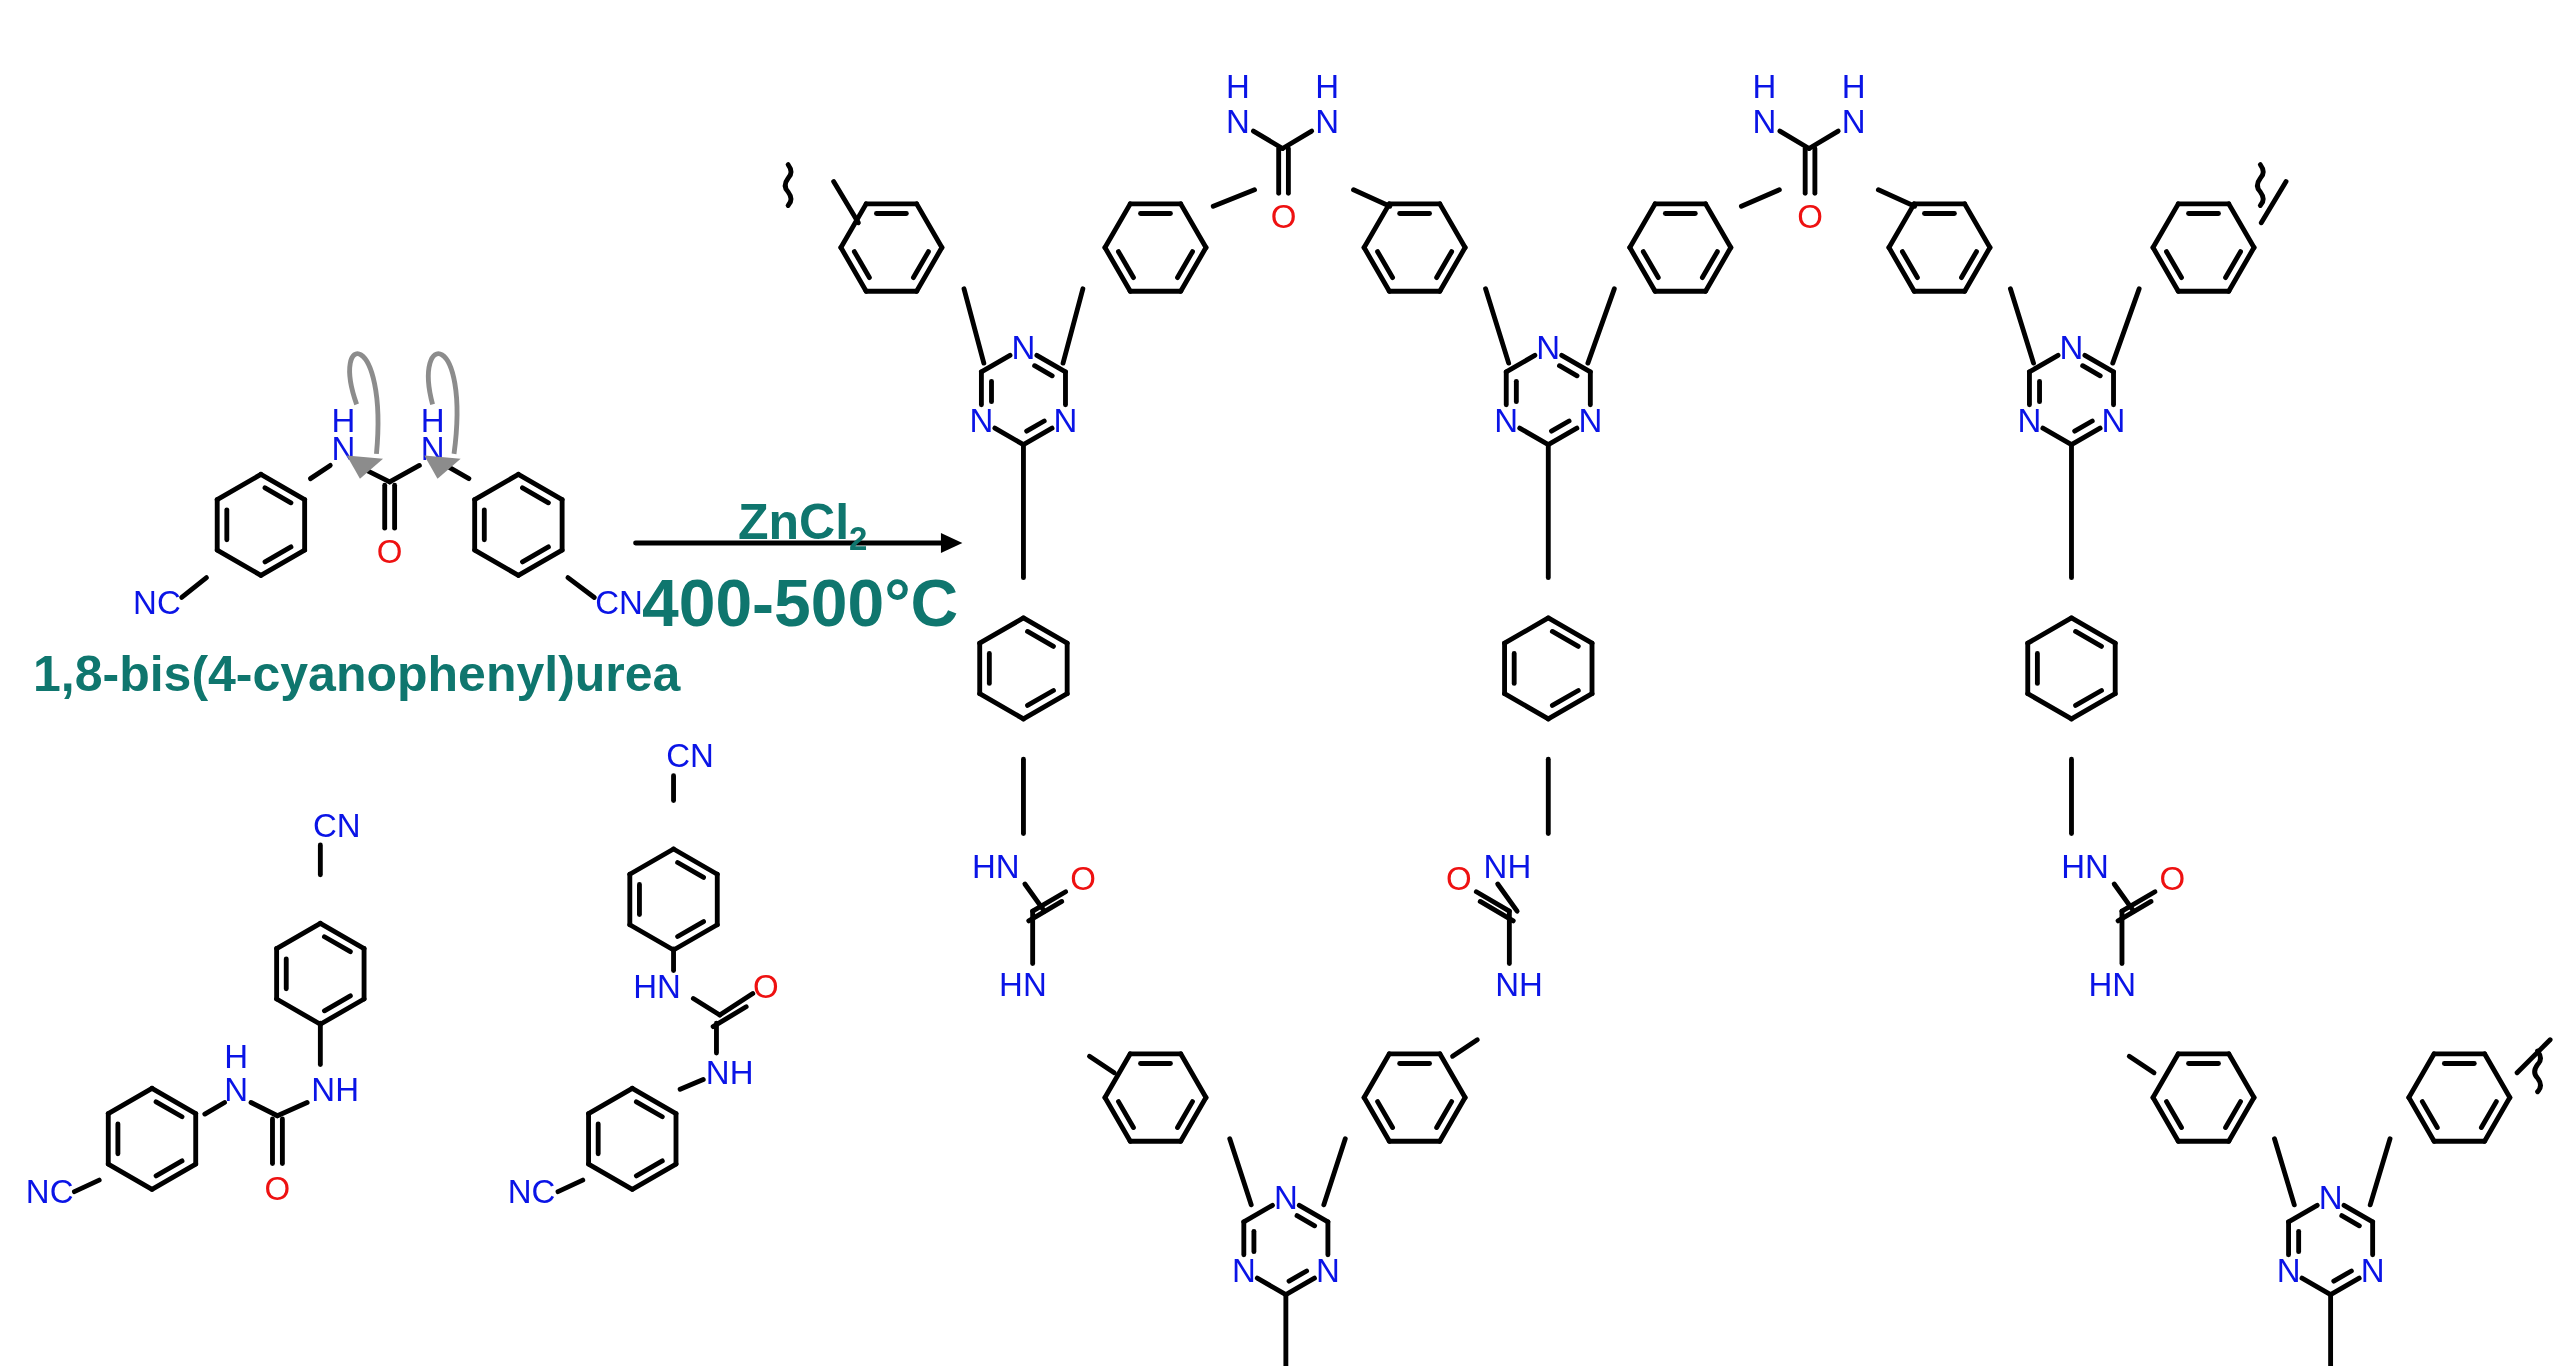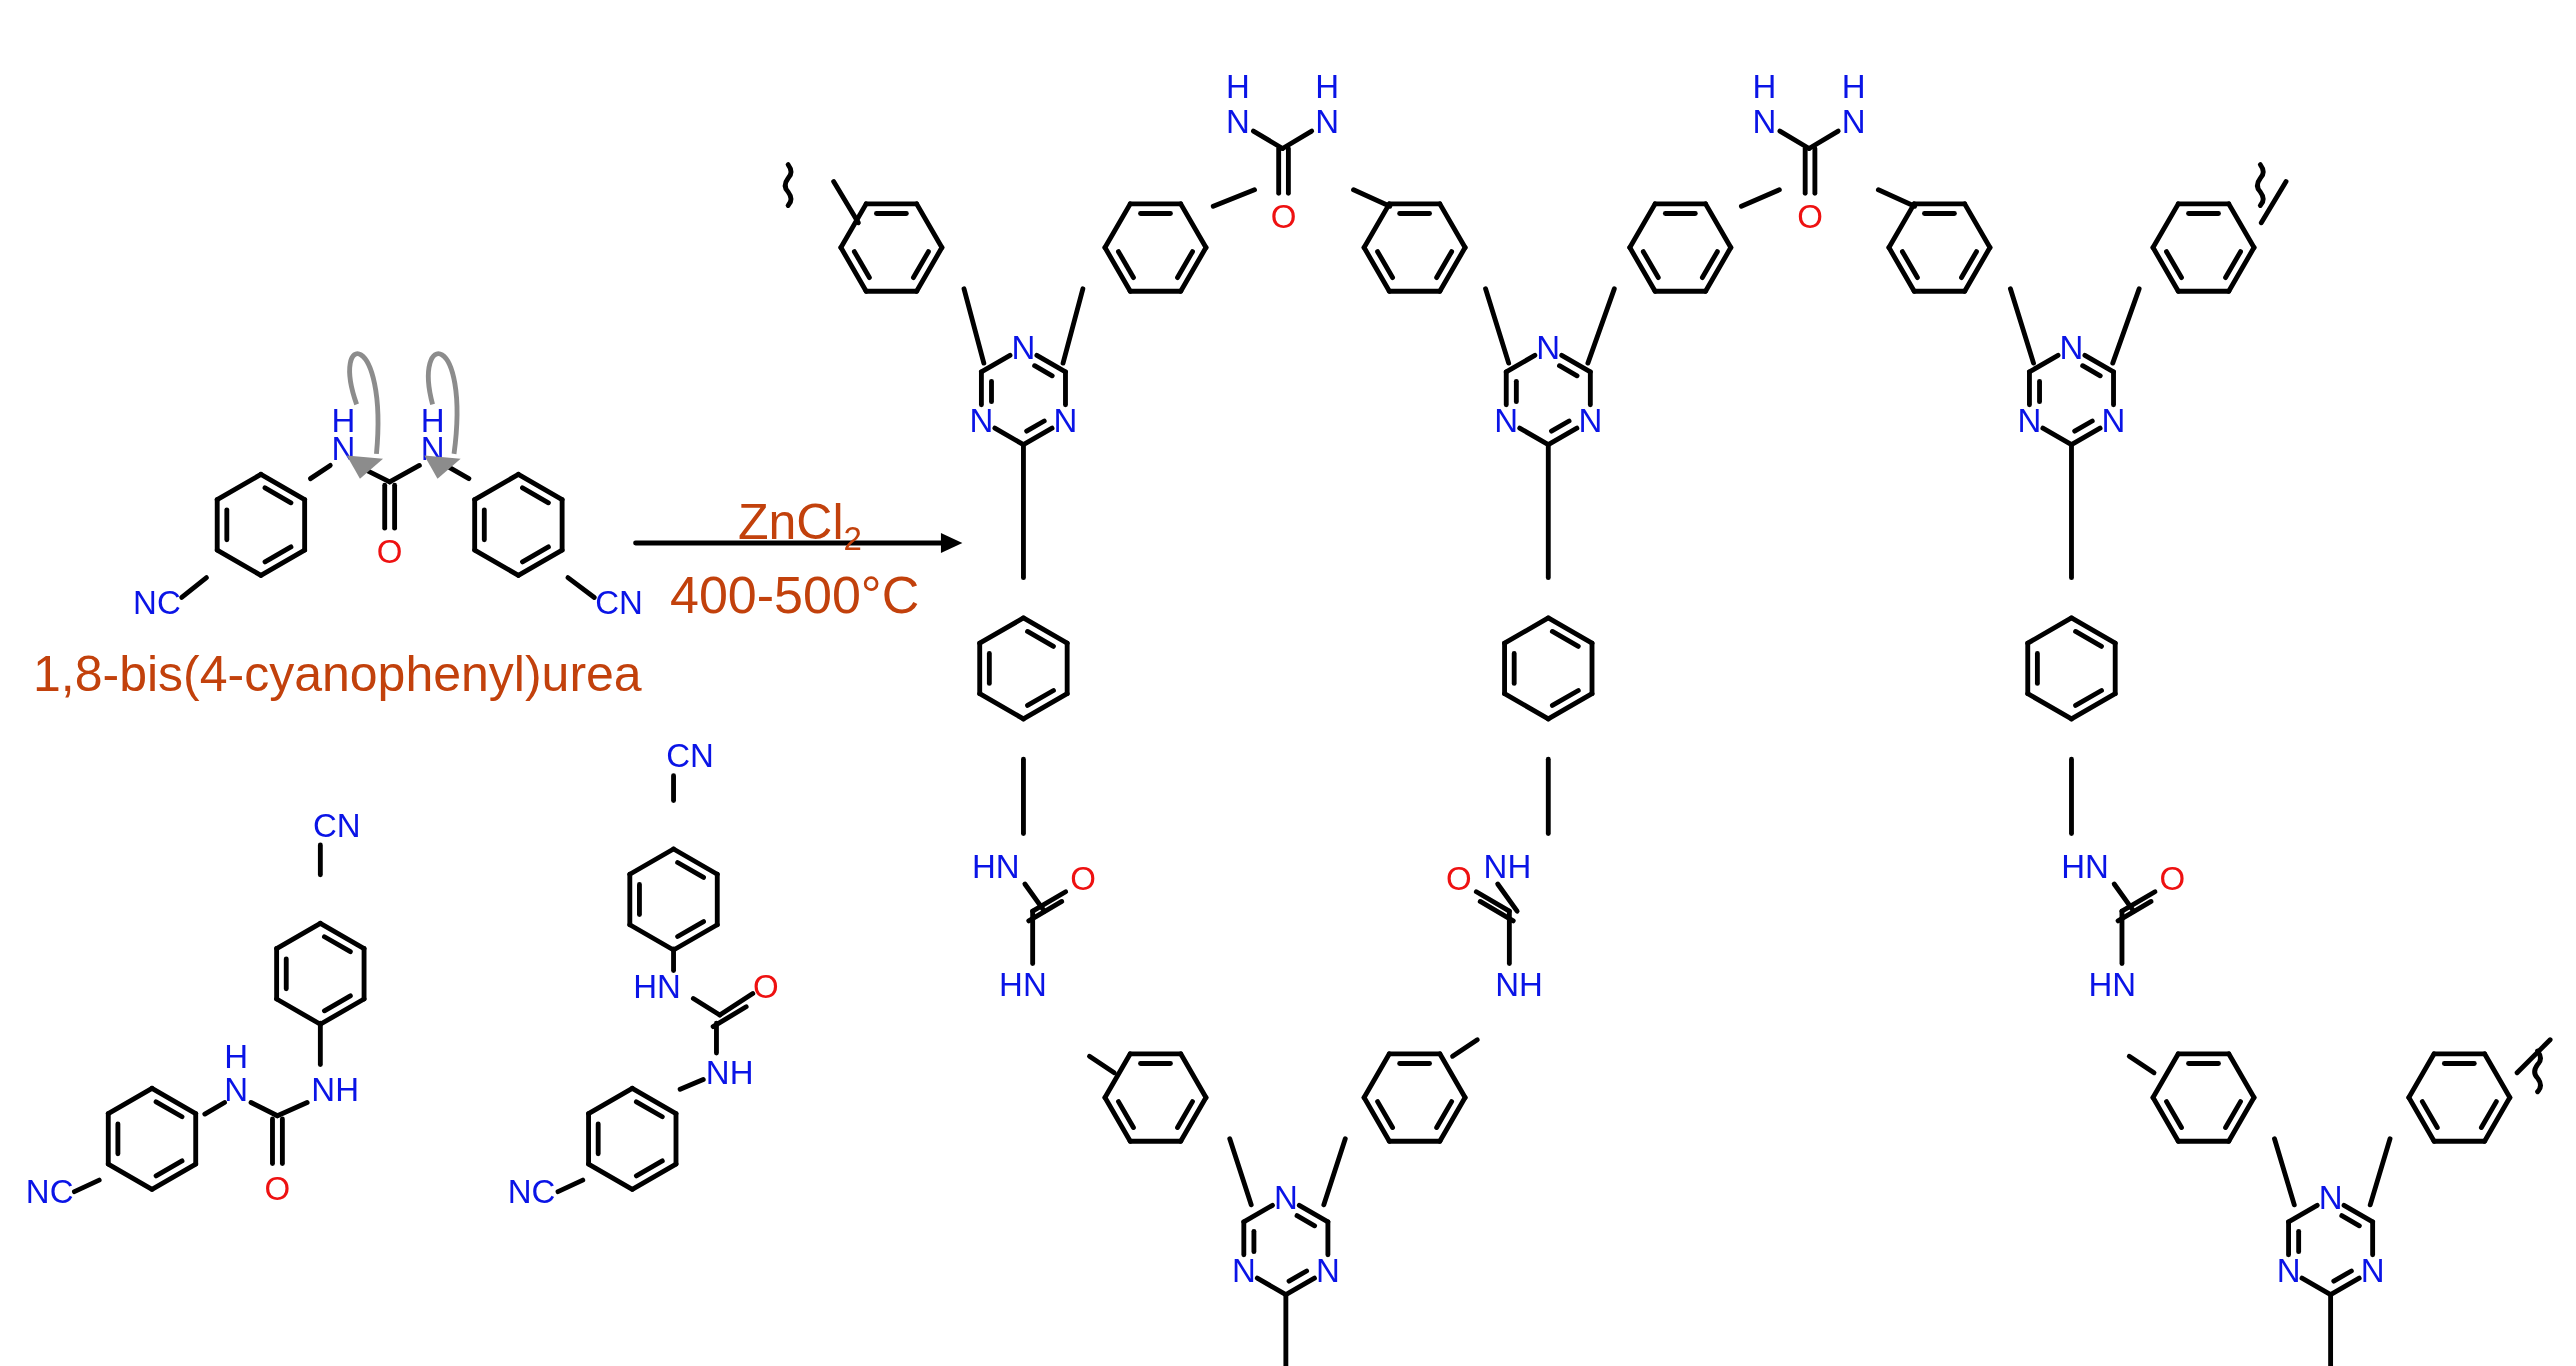--- a/index.html
+++ b/index.html
@@ -3,21 +3,21 @@
 <meta charset="utf-8">
 <style>
   html, body { margin: 0; padding: 0; background: #ffffff; }
   body { width: 2576px; height: 1366px; overflow: hidden; position: relative; font-family: "Liberation Sans", sans-serif; }
   #scheme { position: absolute; left: 0; top: 0; width: 2576px; height: 1366px; }
   .bond { stroke: #000; stroke-width: 5; fill: none; stroke-linecap: round; stroke-linejoin: round; }
   .arrow-curve { stroke: #8c8c8c; stroke-width: 5; fill: none; }
   .lbl { font-family: "Liberation Sans", sans-serif; font-size: 34px; }
   .N { fill: #0a14e6; }
   .O { fill: #ee1111; }
-  .html-label { position: absolute; font-family: "Liberation Sans", sans-serif; font-weight: normal; color: #c2410c; white-space: nowrap; }
+  .html-label { position: absolute; font-family: "Liberation Sans", sans-serif; font-weight: bold; color: #0f766e; white-space: nowrap; }
 </style>
 </head>
 <body>
 
 <svg id="scheme" viewBox="0 0 2653 1407" xmlns="http://www.w3.org/2000/svg">
     <g>
       <g>
         <line x1="1067.856406460551" y1="366" x2="1097.301270189222" y2="383" class="bond"></line>
         <line x1="1097.301270189222" y1="383" x2="1097.301270189222" y2="417" class="bond"></line>
         <line x1="1083.444863728671" y1="441" x2="1054" y2="458" class="bond"></line>
@@ -592,14 +592,14 @@
       <line x1="600.1" y1="1215.5" x2="574.6" y2="1227.3999999999999" class="bond"></line>
       <text x="547.4" y="1227.3999999999999" class="lbl N" text-anchor="middle" dominant-baseline="central" font-size="32">NC</text>
     </g>
   </svg>
 
 <div class="html-label" style="left:33px; top:645px; font-size:50px;">1,8-bis(4-cyanophenyl)urea</div>
 
 <div class="html-label" style="left:738px; top:493px; font-size:50px;">
   <span>ZnCl</span><sub style="font-size:33px;">2</sub>
 </div>
-<div class="html-label" style="left:670px; top:565px; font-size:52px;">400-500°C</div>
+<div class="html-label" style="left:642px; top:565px; font-size:66px;">400-500°C</div>
 
 
 </body></html>

